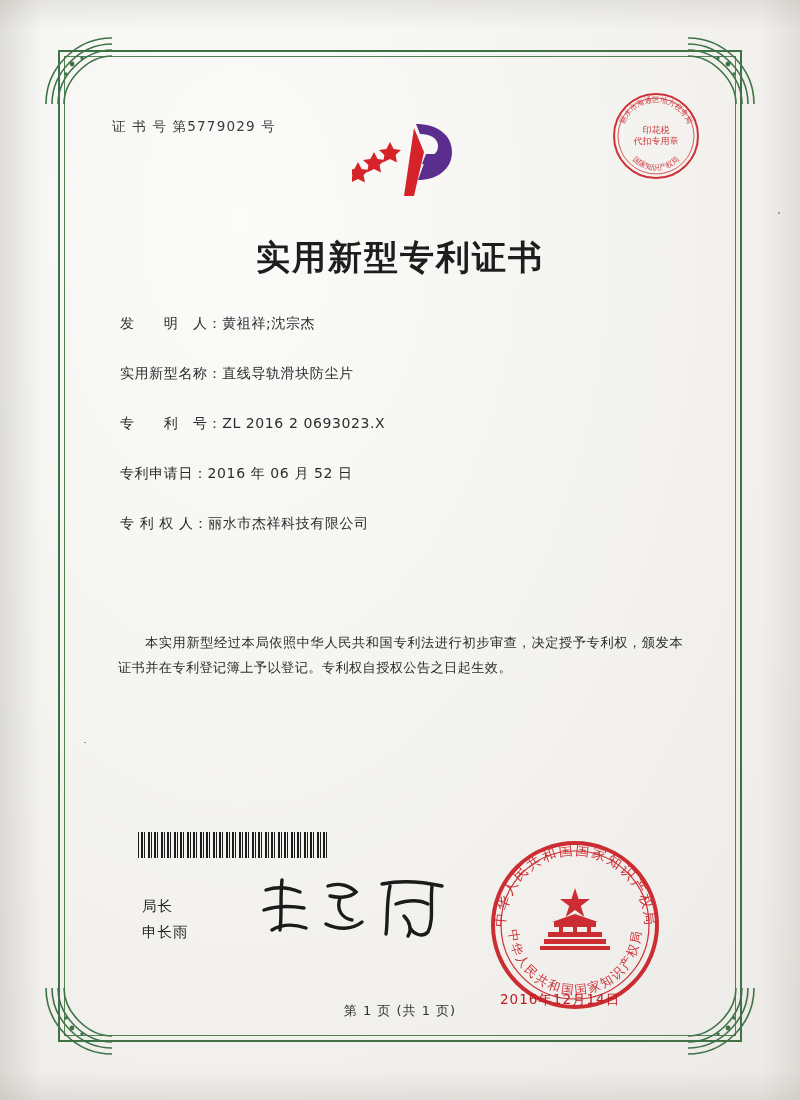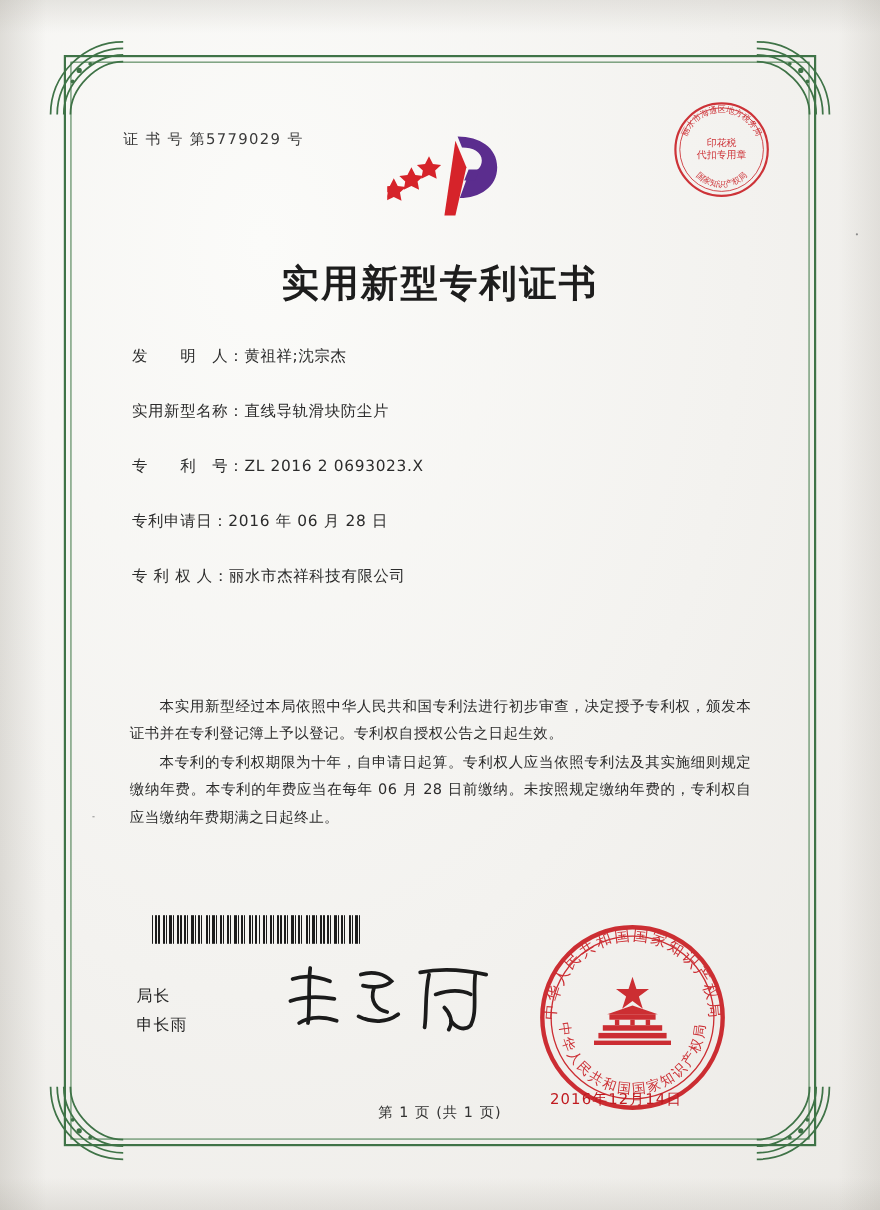--- a/index.html
+++ b/index.html
@@ -154,21 +154,21 @@
       transparent 5px, transparent 6px,
       #1b1b1b 6px, #1b1b1b 7px,
       transparent 7px, transparent 10px,
       #1b1b1b 10px, #1b1b1b 12px,
       transparent 12px, transparent 13px
     );
   }
 
   .director-block {
     position: absolute;
-    left: 124px;
+    left: 142px;
     top: 893px;
     font-size: 14.5px;
     line-height: 26px;
     color: #252525;
     letter-spacing: 1px;
   }
 
   .signature {
     position: absolute;
     left: 256px;
@@ -322,30 +322,29 @@
       <div class="field">
         <span class="lab">发　　明　人：</span><span class="val">黄祖祥;沈宗杰</span>
       </div>
       <div class="field">
         <span class="lab">实用新型名称：</span><span class="val">直线导轨滑块防尘片</span>
       </div>
       <div class="field">
         <span class="lab">专　　利　号：</span><span class="val">ZL 2016 2 0693023.X</span>
       </div>
       <div class="field">
-        <span class="lab">专利申请日：</span><span class="val">2016 年 06 月 28 日</span>
+        <span class="lab">专利申请日：</span><span class="val">2016 年 06 月 52 日</span>
       </div>
       <div class="field">
         <span class="lab">专 利 权 人：</span><span class="val">丽水市杰祥科技有限公司</span>
       </div>
     </div>
 
     <div class="paragraphs">
       <p>本实用新型经过本局依照中华人民共和国专利法进行初步审查，决定授予专利权，颁发本证书并在专利登记簿上予以登记。专利权自授权公告之日起生效。</p>
-      <p>本专利的专利权期限为十年，自申请日起算。专利权人应当依照专利法及其实施细则规定缴纳年费。本专利的年费应当在每年 06 月 28 日前缴纳。未按照规定缴纳年费的，专利权自应当缴纳年费期满之日起终止。</p>
     </div>
   </div>
 
   <div class="barcode"></div>
 
   <div class="director-block">
     <div>局长</div>
     <div>申长雨</div>
   </div>
 

